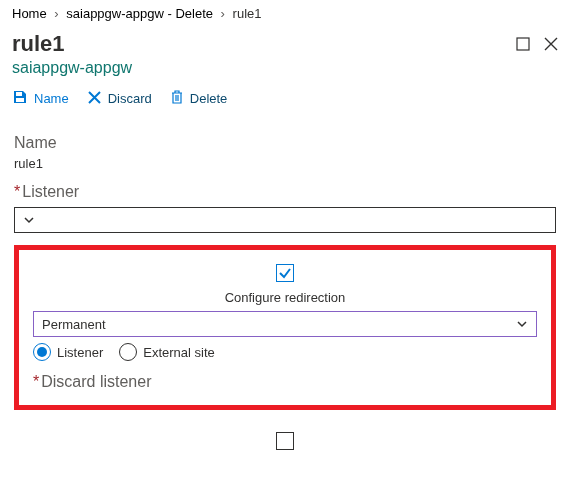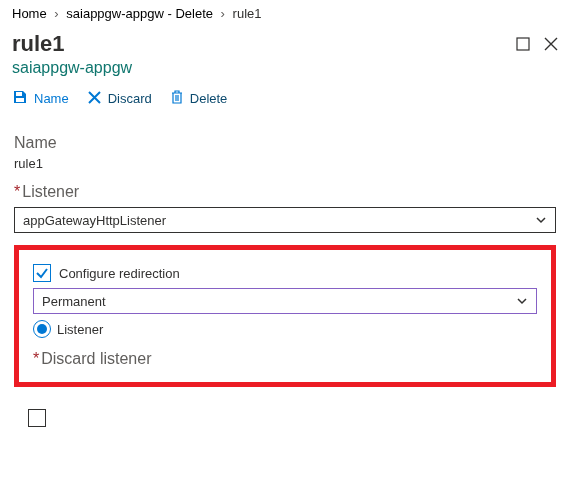--- a/index.html
+++ b/index.html
@@ -54,21 +54,21 @@
     cursor: pointer;
     background: #fff;
   }
   .select.purple { border-color: #8661c5; }
   .chev { display:inline-flex; }
   .highlight-box {
     border: 5px solid #ec1c24;
     margin-top: 12px;
     padding: 10px 14px 14px 14px;
   }
-  .chk-row { display: flex; align-items: center; gap: 8px; margin-top: 4px; }
+  .chk-row { display: flex; align-items: center; gap: 8px; margin-top: 4px; flex-direction: column; }
   .chk {
     width: 18px; height: 18px; border: 1px solid #323130; display:flex; align-items:center; justify-content:center; cursor:pointer;
     background:#fff;
   }
   .chk.checked { border-color:#0078d4; }
   .chk.checked svg path { stroke:#0078d4; }
   .radio-row { display:flex; gap:16px; margin-top:6px; align-items:center; }
   .radio { display:flex; align-items:center; gap:6px; cursor:pointer; }
   .radio .outer { width:18px; height:18px; border-radius:50%; border:1px solid #323130; display:flex; align-items:center; justify-content:center; }
   .radio.selected .outer { border-color:#0078d4; }
@@ -134,21 +134,20 @@
     <span>Delete</span>
   </div>
 </div>
 
 <div class="body-area">
   <div class="field-label">Name</div>
   <div class="field-value">rule1</div>
 
   <div class="field-label"><span class="req">*</span><span>Listener</span></div>
   <div class="select">
-    <span>appGatewayHttpListener</span>
     <span class="chev">
       <svg width="12" height="12" viewBox="0 0 12 12">
           <path d="M2 4 L6 8 L10 4" fill="none" stroke="#323130" stroke-width="1.5"></path>
         </svg>
     </span>
   </div>
 
   <div class="highlight-box">
     <div class="chk-row">
       <div class="chk checked">
@@ -168,20 +167,24 @@
       </span>
     </div>
 
     <div class="radio-row">
       <div class="radio selected">
         <div class="outer">
             <div class="inner"></div>
           </div>
         <span>Listener</span>
       </div>
+      <div class="radio">
+        <div class="outer"></div>
+        <span>External site</span>
+      </div>
     </div>
 
     <div class="field-label"><span class="req">*</span><span>Discard listener</span></div>
   </div>
 </div>
 
 <div class="outer-chk">
   <div class="chk-row">
     <div class="chk"></div>
   </div>

